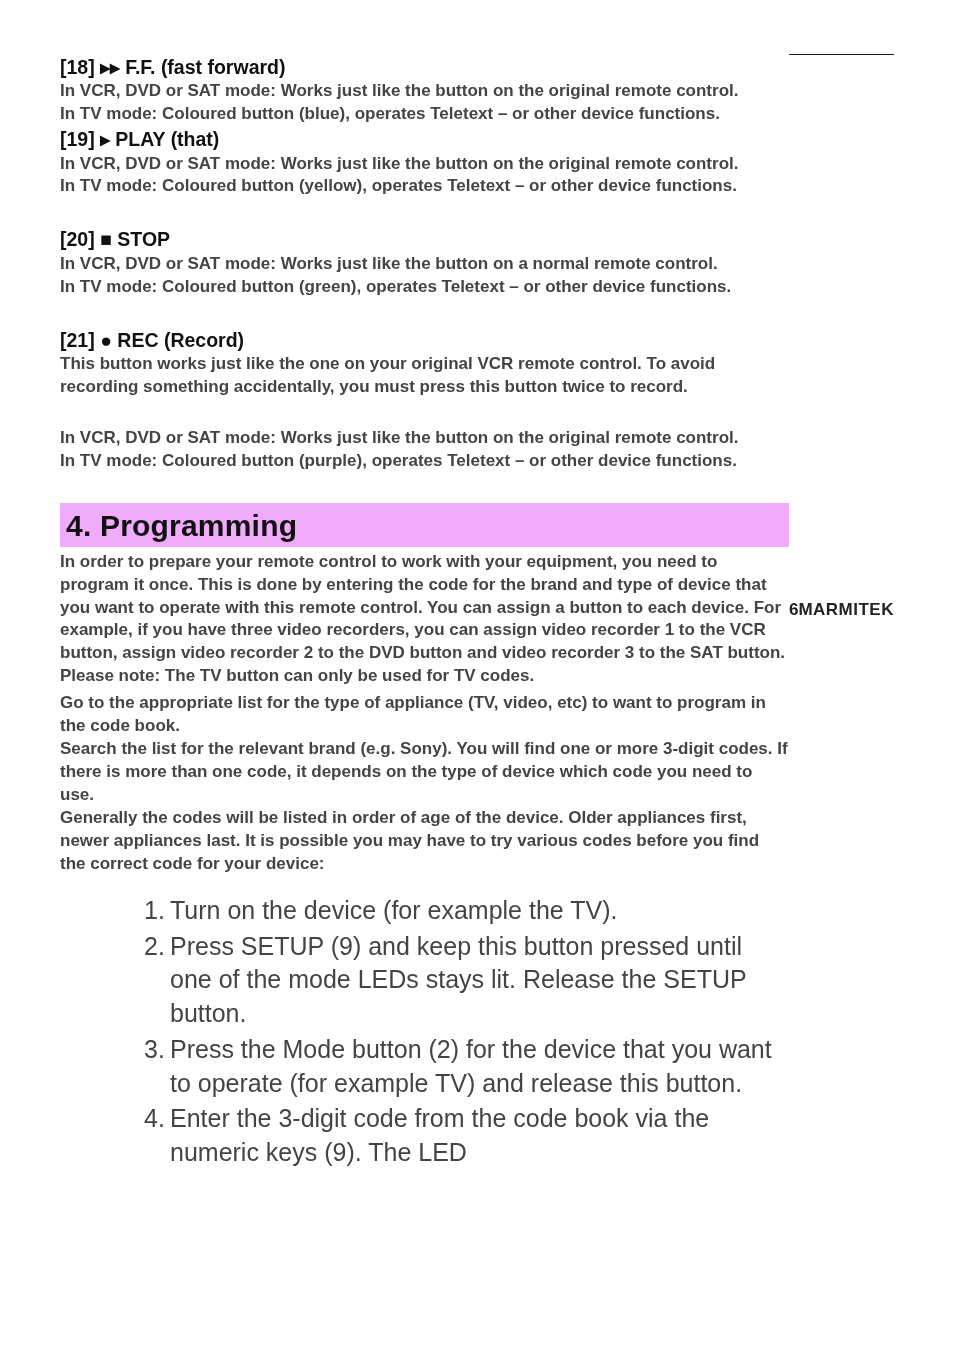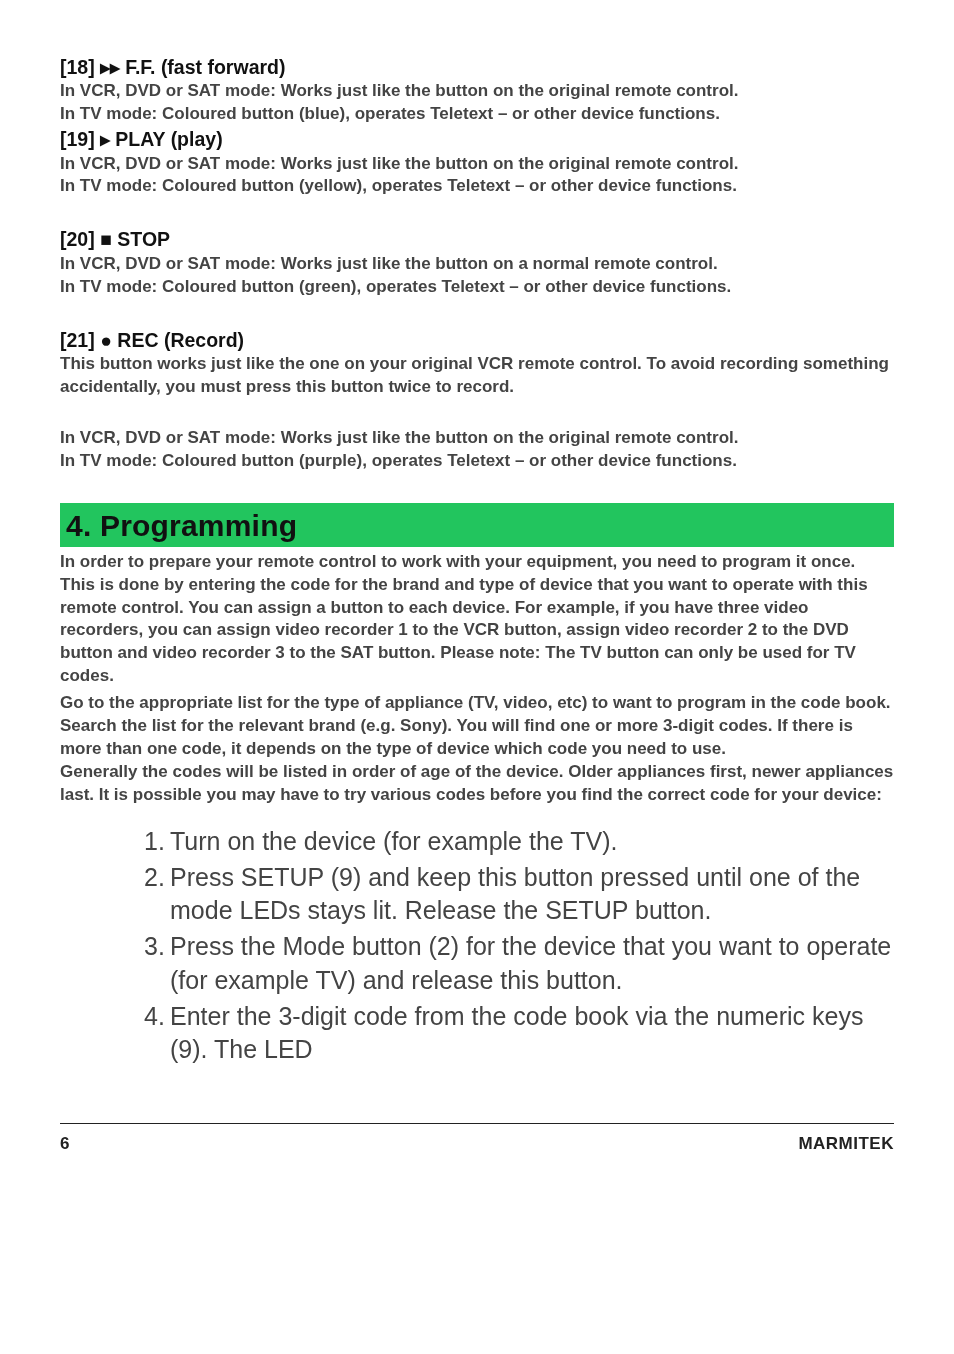--- a/index.html
+++ b/index.html
@@ -10,21 +10,21 @@
     font-family: "Helvetica Neue", Helvetica, Arial, sans-serif;
     color: #222;
   }
   .page {
     width: 954px;
     height: 1186px;
     box-sizing: border-box;
     padding: 54px 60px 0 60px;
     position: relative;
     display: flex;
-    flex-direction: column;
+    flex-direction: row;
   }
   .content { flex: 1; }
   p { margin: 0; }
   .sect-head {
     font-weight: 700;
     font-size: 19.5px;
     line-height: 1.35;
     color: #111;
   }
   .body-text {
@@ -34,21 +34,21 @@
     font-weight: 700;
   }
   .block { margin-top: 0; }
   .block + .block,
   .gap { margin-top: 28px; }
   h2 {
     font-size: 30px;
     font-weight: 800;
     margin: 30px 0 0 0;
     padding: 6px 6px 4px 6px;
-    background: #22c55e;
+    background: #f0abfc;
     color: #111;
     letter-spacing: 0.2px;
   }
   .after-h2 { margin-top: 4px; }
   ol.steps {
     margin: 18px 0 0 0;
     padding: 0 0 0 84px;
     list-style: none;
     counter-reset: step;
   }
@@ -95,21 +95,21 @@
       </p>
       <p class="body-text" style="white-space:pre-line">In VCR, DVD or SAT mode: Works just like the button on the original remote control.
 In TV mode: Coloured button (blue), operates Teletext – or other device functions.</p>
     </div>
 
     <div class="block" style="margin-top:0">
       <p class="sect-head">
         <span>[</span><span>19</span><span>] </span>
         <span class="inline-sym">▸</span>
         <span>  </span>
-        <span>PLAY (play)</span>
+        <span>PLAY (that)</span>
       </p>
       <p class="body-text" style="white-space:pre-line">In VCR, DVD or SAT mode: Works just like the button on the original remote control.
 In TV mode: Coloured button (yellow), operates Teletext – or other device functions.</p>
     </div>
 
     <div class="block gap">
       <p class="sect-head">
         <span>[</span><span>20</span><span>] </span>
         <span class="inline-sym">■</span>
         <span>  </span>

